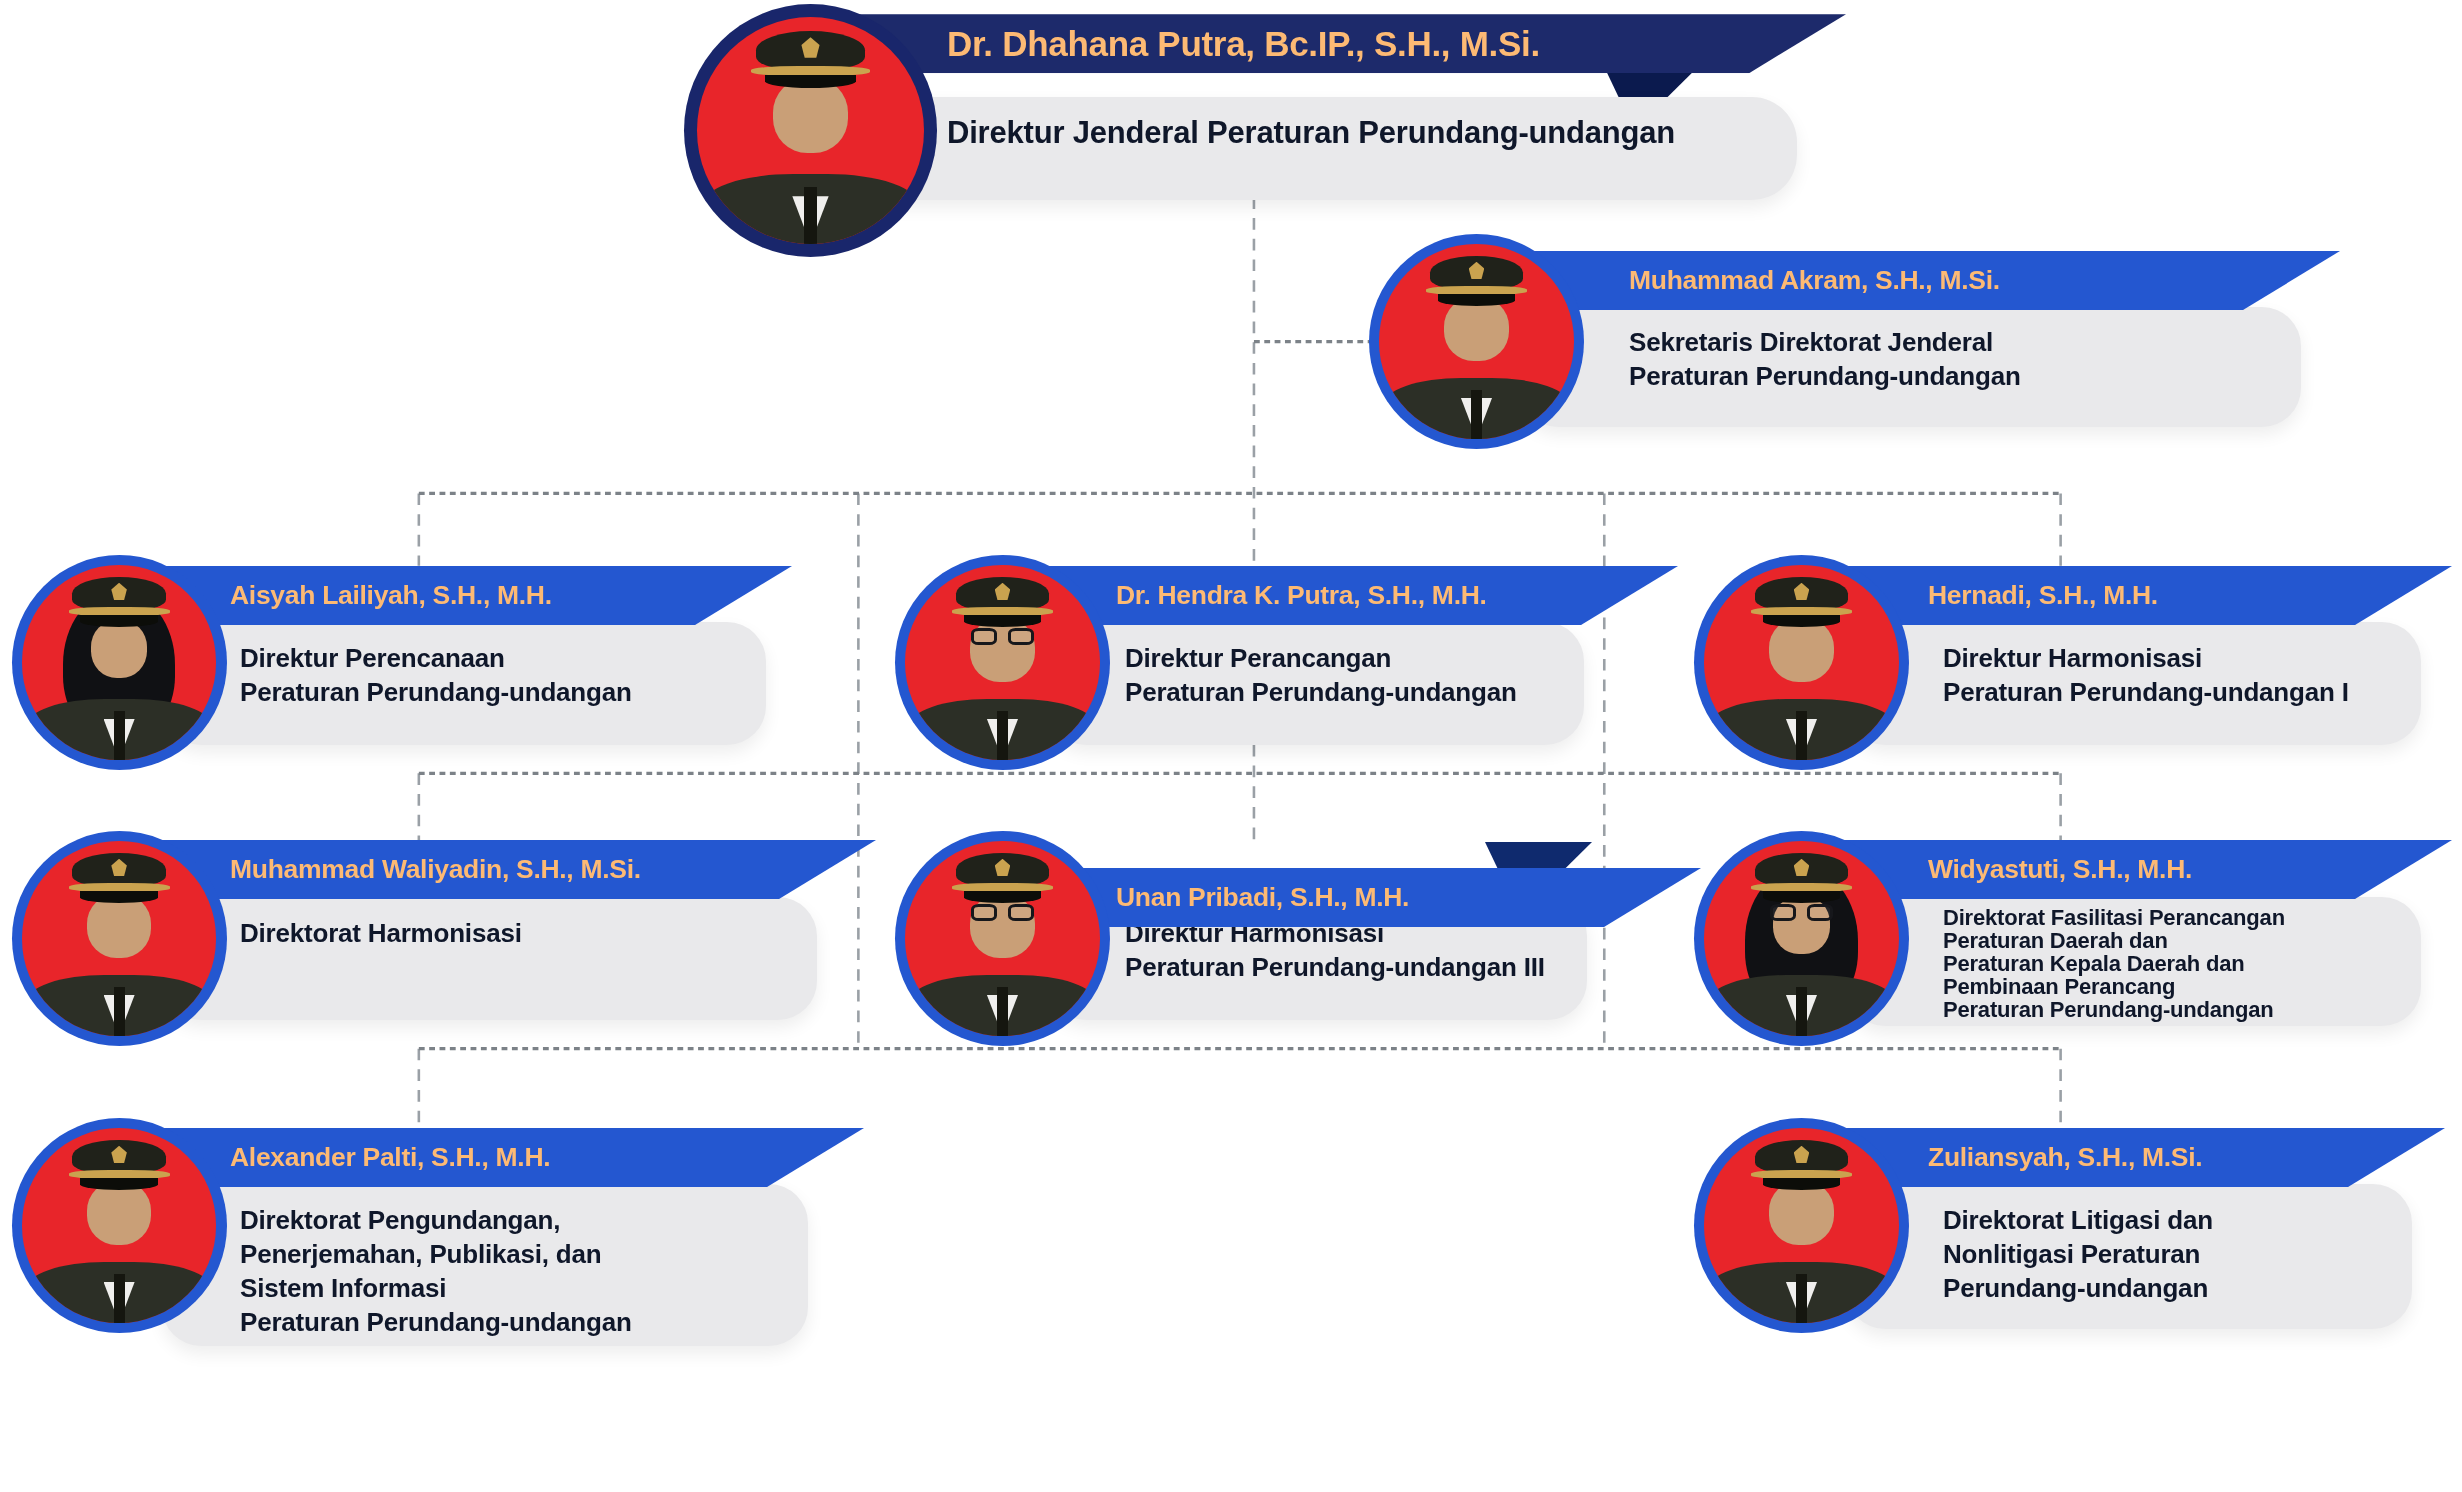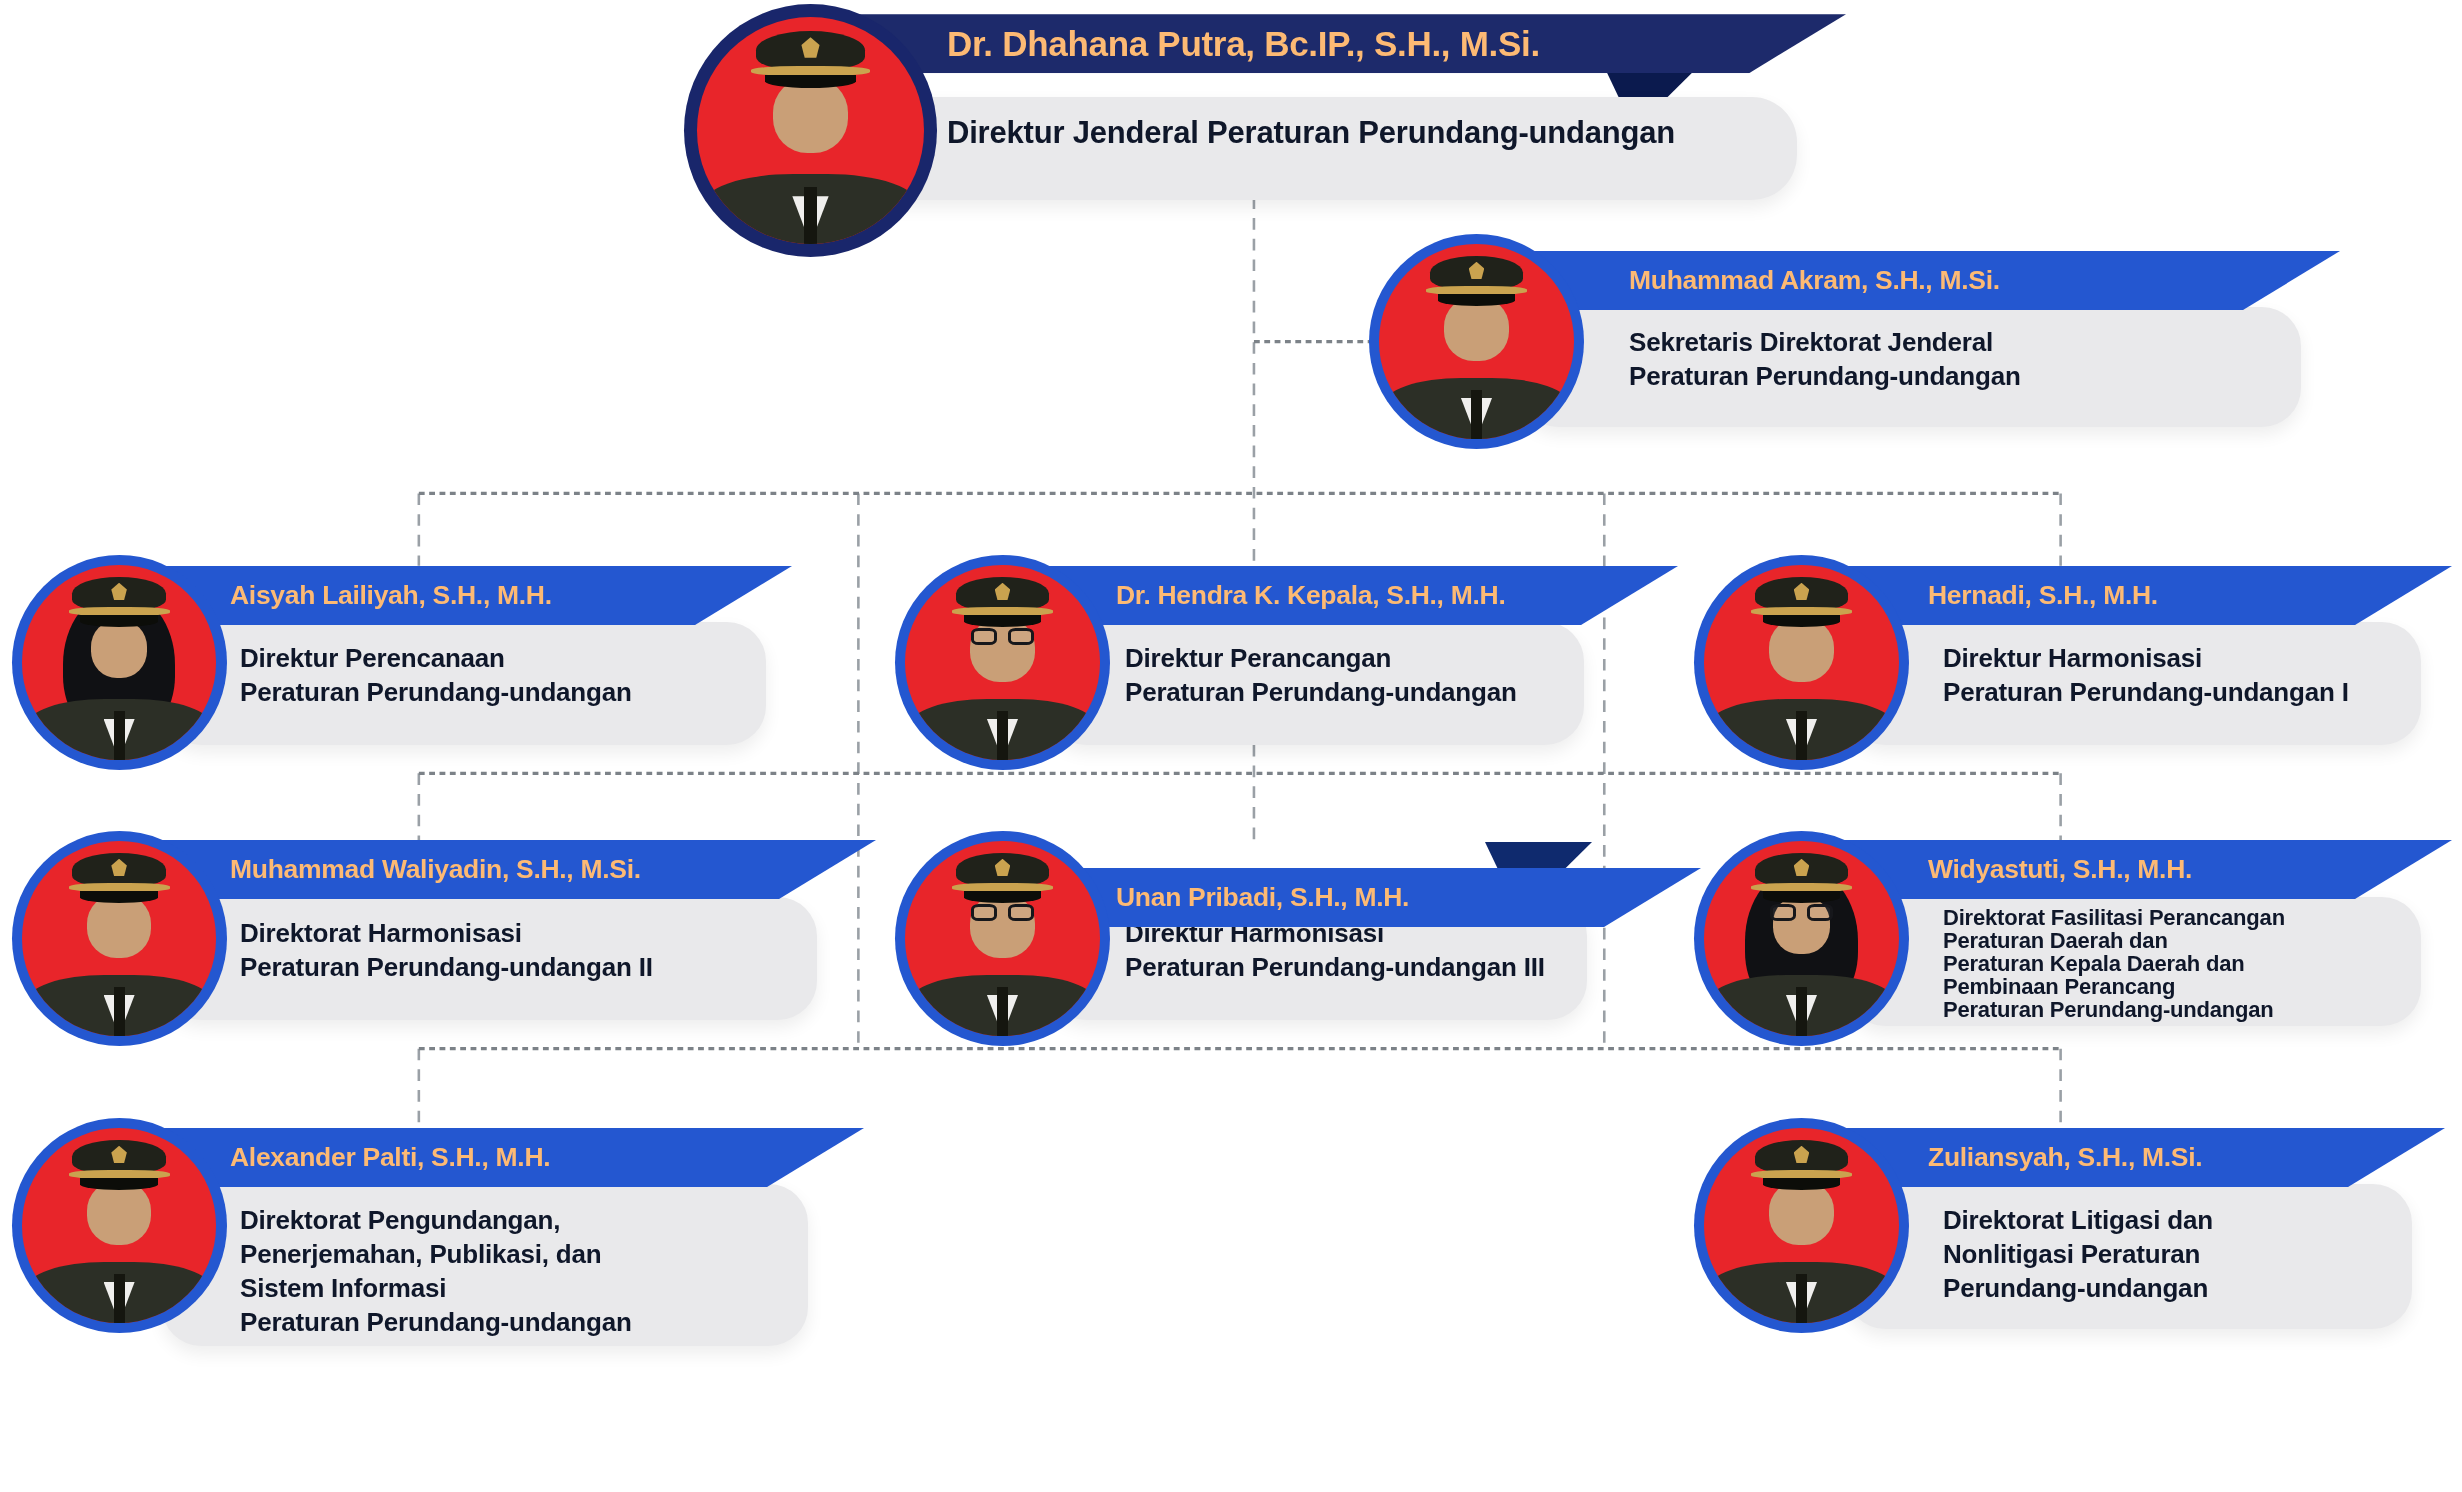--- a/index.html
+++ b/index.html
@@ -245,21 +245,21 @@
     </div>
   </div>
 
   <div class="node" id="n3">
     <div class="fold"></div>
     <div class="box">
       <div class="line">Direktur Perancangan</div>
       <div class="line">Peraturan Perundang-undangan</div>
     </div>
     <div class="banner">
-      <span class="name">Dr. Hendra K. Kepala, S.H., M.H.</span>
+      <span class="name">Dr. Hendra K. Putra, S.H., M.H.</span>
     </div>
     <div class="avatar glasses">
       <div class="photo">
 
         <div class="ph-torso"></div>
         <div class="ph-shirt"></div>
         <div class="ph-tie"></div>
         <div class="ph-face"></div>
         <div class="ph-cap"></div>
         <div class="ph-capband"></div>
@@ -292,21 +292,20 @@
         <div class="ph-badge"></div>
 
       </div>
     </div>
   </div>
 
   <div class="node" id="n5">
     <div class="fold"></div>
     <div class="box">
       <div class="line">Direktorat Harmonisasi</div>
-      <div class="line">Peraturan Perundang-undangan II</div>
     </div>
     <div class="banner">
       <span class="name">Muhammad Waliyadin, S.H., M.Si.</span>
     </div>
     <div class="avatar">
       <div class="photo">
 
         <div class="ph-torso"></div>
         <div class="ph-shirt"></div>
         <div class="ph-tie"></div>

